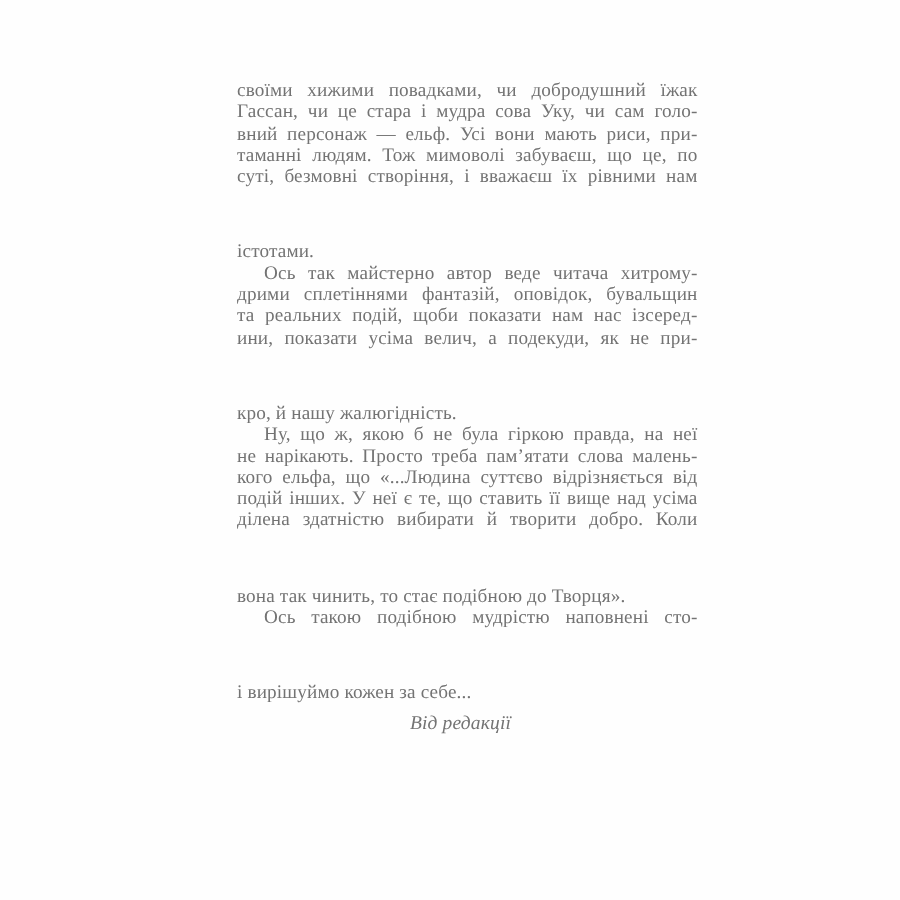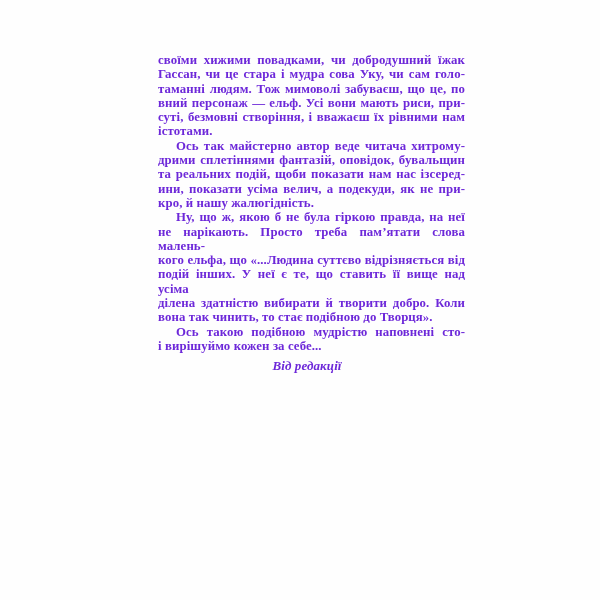--- a/index.html
+++ b/index.html
@@ -19,35 +19,35 @@
     background: #fefefe;
   }
   .text-block {
     position: absolute;
     left: 158px;
     top: 53px;
     width: 307px;
     font-family: "Liberation Serif", "DejaVu Serif", serif;
     font-size: 12.8px;
     line-height: 14.3px;
-    color: #6d28d9;
+    color: #737373;
     letter-spacing: 0.1px;
-    font-weight: bold;
   }
   .paragraph {
     margin: 0;
     padding: 0;
   }
   .line {
     text-align: justify;
     text-align-last: justify;
     white-space: normal;
   }
   .line.line-end {
     text-align-last: left;
+    margin-top: 36px;
   }
   .line.indent {
     text-indent: 18px;
   }
   .signature {
     margin-top: 6px;
     padding-right: 9px;
     text-align: center;
     font-style: italic;
     font-size: 13px;
@@ -55,22 +55,22 @@
 </style>
 </head>
 <body>
 
 <div class="page">
   <div class="text-block">
     <div>
         <div class="paragraph">
           <div class="line">своїми хижими повадками, чи добродушний їжак</div>
           <div class="line">Гассан, чи це стара і мудра сова Уку, чи сам голо-</div>
+          <div class="line">вний персонаж — ельф. Усі вони мають риси, при-</div>
           <div class="line">таманні людям. Тож мимоволі забуваєш, що це, по</div>
-          <div class="line">вний персонаж — ельф. Усі вони мають риси, при-</div>
           <div class="line">суті, безмовні створіння, і вважаєш їх рівними нам</div>
           <div class="line line-end">істотами.</div>
         </div>
         <div class="paragraph">
           <div class="line indent">Ось так майстерно автор веде читача хитрому-</div>
           <div class="line">дрими сплетіннями фантазій, оповідок, бувальщин</div>
           <div class="line">та реальних подій, щоби показати нам нас ізсеред-</div>
           <div class="line">ини, показати усіма велич, а подекуди, як не при-</div>
           <div class="line line-end">кро, й нашу жалюгідність.</div>
         </div>

